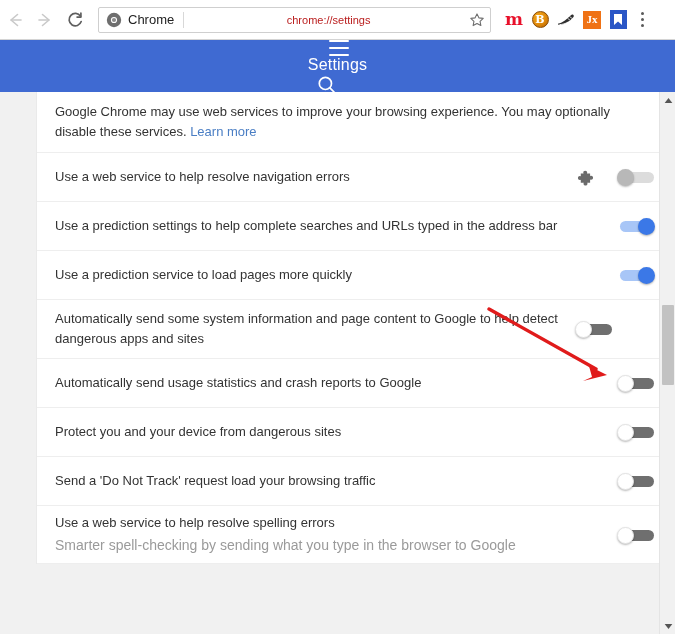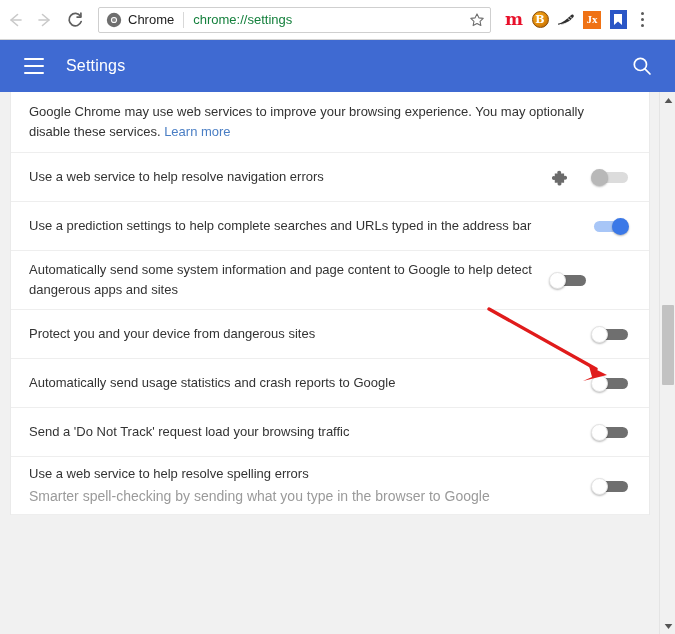--- a/index.html
+++ b/index.html
@@ -40,22 +40,22 @@
   }
   .omni-chrome-icon { width: 16px; height: 16px; flex: 0 0 auto; margin-right: 6px; }
   .omni-label {
     font-size: 13px; color: #222; white-space: nowrap;
     padding-right: 9px;
   }
   .omni-divider {
     width: 1px; height: 16px; background: #d8d8d8; flex: 0 0 auto;
   }
   .omni-url {
-    font-size: 13px; color: #15803d; white-space: nowrap;
-    padding-left: 9px; flex: 1 1 auto; overflow: hidden;
+    font-size: 11px; color: #b91c1c; white-space: nowrap;
+    padding-left: 9px; flex: 1 1 auto; overflow: hidden; text-align: center;
   }
   .omni-star { width: 18px; height: 18px; flex: 0 0 auto; margin-left: 4px; }
 
   .ext-icons { display: flex; align-items: center; padding-left: 10px; flex: 0 0 auto; }
   .ext-icon {
     width: 26px; height: 28px;
     display: flex; align-items: center; justify-content: center;
     flex: 0 0 auto;
   }
   .ext-m {
@@ -83,21 +83,21 @@
   }
   .menu-dots { width: 22px; height: 28px; display: flex; flex-direction: column;
     align-items: center; justify-content: center; gap: 3px; flex: 0 0 auto; margin-right: 4px;}
   .menu-dots span { width: 3px; height: 3px; border-radius: 50%; background: #5a5a5a; display: block; }
 
   
   .settings-header {
     position: absolute; top: 40px; left: 0;
     width: 675px; height: 52px;
     background: #3f6ad2;
-    display: flex; align-items: center;
+    display: flex; align-items: center; flex-direction: column;
   }
   .hamburger {
     width: 20px; height: 16px;
     margin-left: 24px; margin-right: 22px;
     display: flex; flex-direction: column; justify-content: space-between;
     flex: 0 0 auto;
   }
   .hamburger span { display: block; height: 2px; background: #ffffff; border-radius: 1px; }
   .settings-title {
     color: #ffffff; font-size: 16px; letter-spacing: .2px;
@@ -105,21 +105,21 @@
   }
   .header-search { width: 22px; height: 22px; margin-right: 22px; flex: 0 0 auto; }
 
   
   .content-wrap {
     position: absolute; top: 92px; left: 0;
     width: 675px; height: 542px;
     background: #f1f1f1;
   }
   .card {
-    position: absolute; top: 0; left: 10px;
+    position: absolute; top: 0; left: 36px;
     width: 640px;
     background: #ffffff;
     border-left: 1px solid #eaeaea;
     border-right: 1px solid #eaeaea;
   }
   .row {
     display: flex; align-items: center;
     padding: 0 20px 0 18px;
     border-bottom: 1px solid #eeeeee;
     min-height: 49px;
@@ -309,48 +309,59 @@
           <div class="row-label">Use a prediction settings to help complete searches and URLs typed in the address bar</div>
         </div>
         <div class="row-controls">
           <div class="toggle on">
             <span class="track"></span>
             <span class="knob"></span>
           </div>
         </div>
       </div>
 
+      <div class="row">
+        <div class="row-text">
+          <div class="row-label">Use a prediction service to load pages more quickly</div>
+        </div>
+        <div class="row-controls">
+          <div class="toggle on">
+            <span class="track"></span>
+            <span class="knob"></span>
+          </div>
+        </div>
+      </div>
 
       <div class="row" style="min-height:59px">
         <div class="row-text" style="max-width:520px">
           <div class="row-label">Automatically send some system information and page content to Google to help detect dangerous apps and sites</div>
         </div>
         <div class="row-controls">
           <div class="toggle off">
             <span class="track"></span>
             <span class="knob"></span>
           </div>
         </div>
       </div>
 
       <div class="row">
         <div class="row-text">
+          <div class="row-label">Automatically send usage statistics and crash reports to Google</div>
+        </div>
+        <div class="row-controls">
+          <div class="toggle off">
+            <span class="track"></span>
+            <span class="knob"></span>
+          </div>
+        </div>
+      </div>
+
+      <div class="row">
+        <div class="row-text">
           <div class="row-label">Protect you and your device from dangerous sites</div>
-        </div>
-        <div class="row-controls">
-          <div class="toggle off">
-            <span class="track"></span>
-            <span class="knob"></span>
-          </div>
-        </div>
-      </div>
-
-      <div class="row">
-        <div class="row-text">
-          <div class="row-label">Automatically send usage statistics and crash reports to Google</div>
         </div>
         <div class="row-controls">
           <div class="toggle off">
             <span class="track"></span>
             <span class="knob"></span>
           </div>
         </div>
       </div>
 
       <div class="row">

